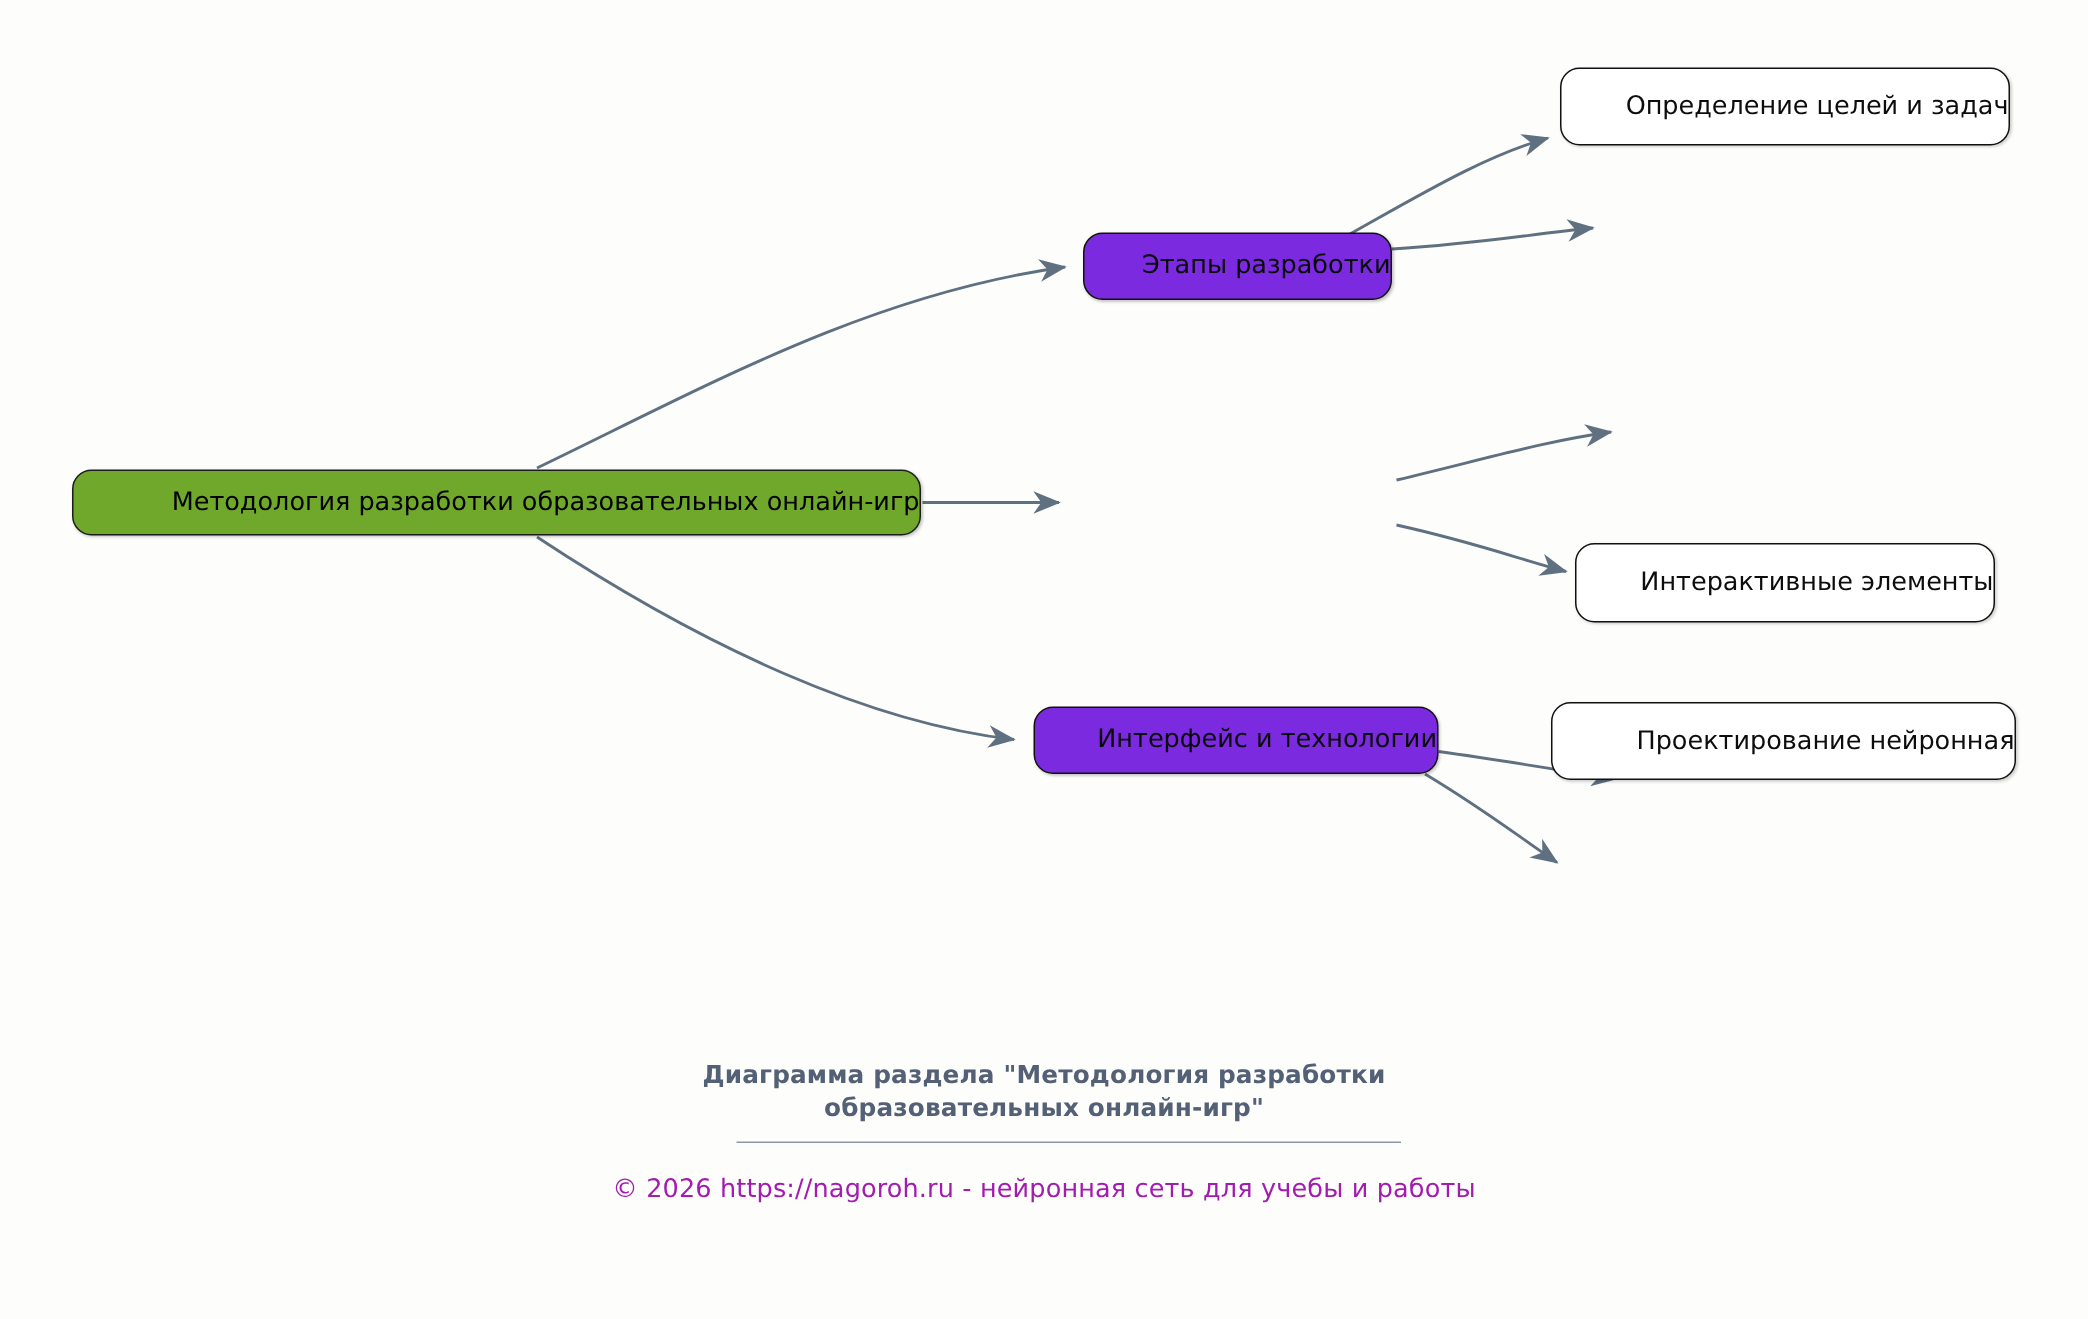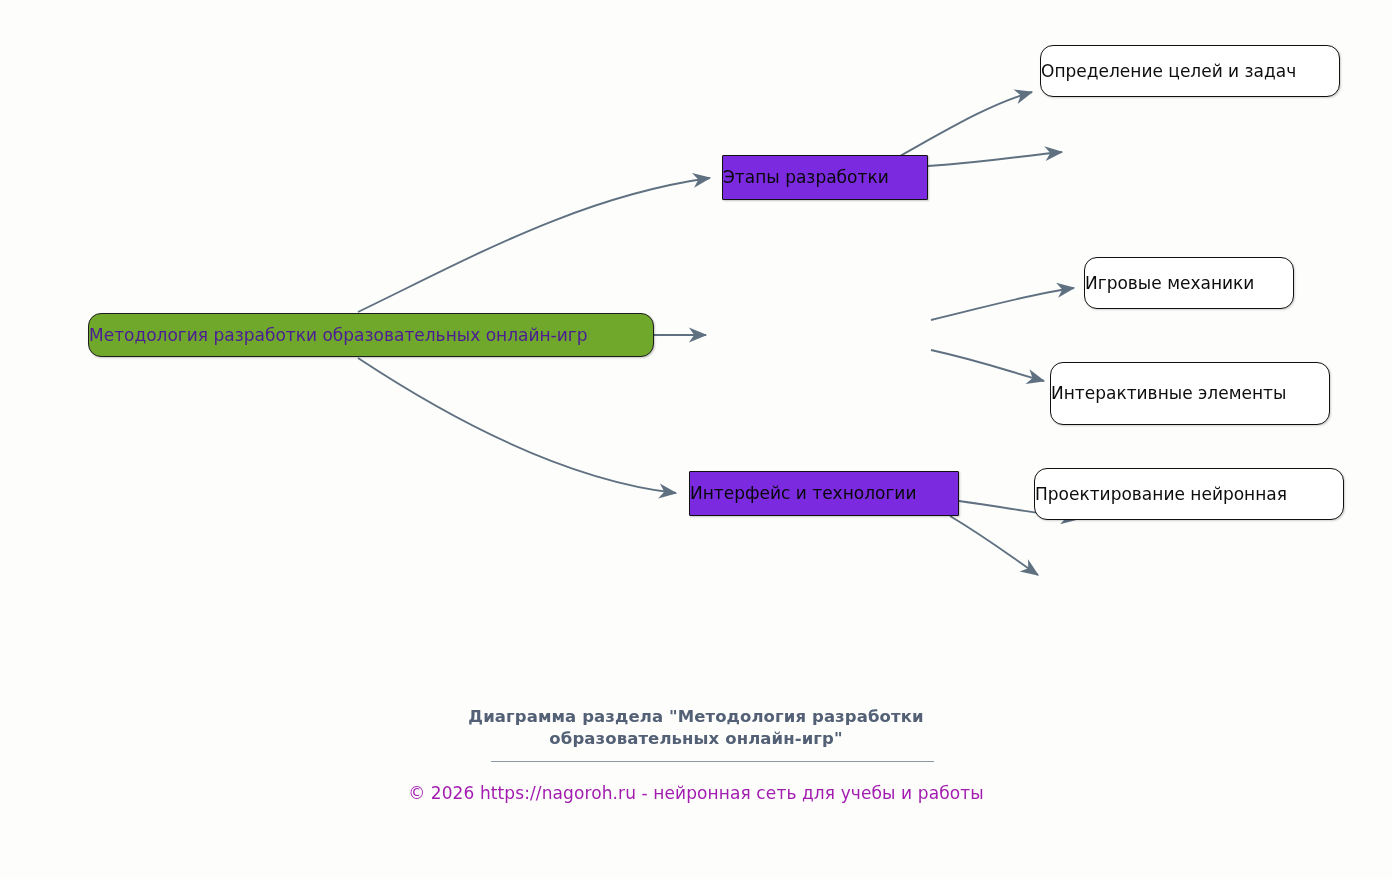--- a/index.html
+++ b/index.html
@@ -30,40 +30,39 @@
     width: 1392px;
     height: 879px;
     pointer-events: none;
   }
 
   .node {
     position: absolute;
     box-sizing: border-box;
     display: flex;
     align-items: center;
-    justify-content: flex-start;
+    justify-content: flex-end;
     text-align: center;
     white-space: nowrap;
     line-height: 1.1;
   }
 
   .node-root {
     background: #6fa82b;
     border: 1.6px solid #1d1d1d;
     border-radius: 13px;
-    color: #4c1d95;
+    color: #000000;
     font-size: 17px;
     box-shadow: 1px 1px 2px rgba(0,0,0,0.22);
-    margin-left: 40px;
   }
 
   .node-branch {
     background: #7b2ae0;
     border: 1.6px solid #111111;
-    border-radius: 1px;
+    border-radius: 13px;
     color: #090909;
     font-size: 17px;
     box-shadow: 1px 1px 2px rgba(0,0,0,0.22);
   }
 
   .node-leaf {
     background: #ffffff;
     border: 1.7px solid #111111;
     border-radius: 13px;
     color: #0d0d0d;
@@ -142,25 +141,22 @@
 
   <div class="node node-branch" style="left:689px; top:471px; width:270px; height:45px;">
     <span>Интерфейс и технологии</span>
   </div>
 
   <div class="node node-leaf" style="left:1040px; top:45px; width:300px; height:52px;">
     <span>Определение целей и задач</span>
   </div>
 
 
-  <div class="node node-leaf" style="left:1084px; top:257px; width:210px; height:52px;">
-    <span>Игровые механики</span>
-  </div>
 
-  <div class="node node-leaf" style="left:1050px; top:362px; width:280px; height:63px;">
+  <div class="node node-leaf" style="left:1050px; top:362px; width:280px; height:53px;">
     <span>Интерактивные элементы</span>
   </div>
 
   <div class="node node-leaf" style="left:1034px; top:468px; width:310px; height:52px;">
     <span>Проектирование нейронная</span>
   </div>
 
 
   <div class="footer footer-title">
     <div>Диаграмма раздела "Методология разработки</div>

